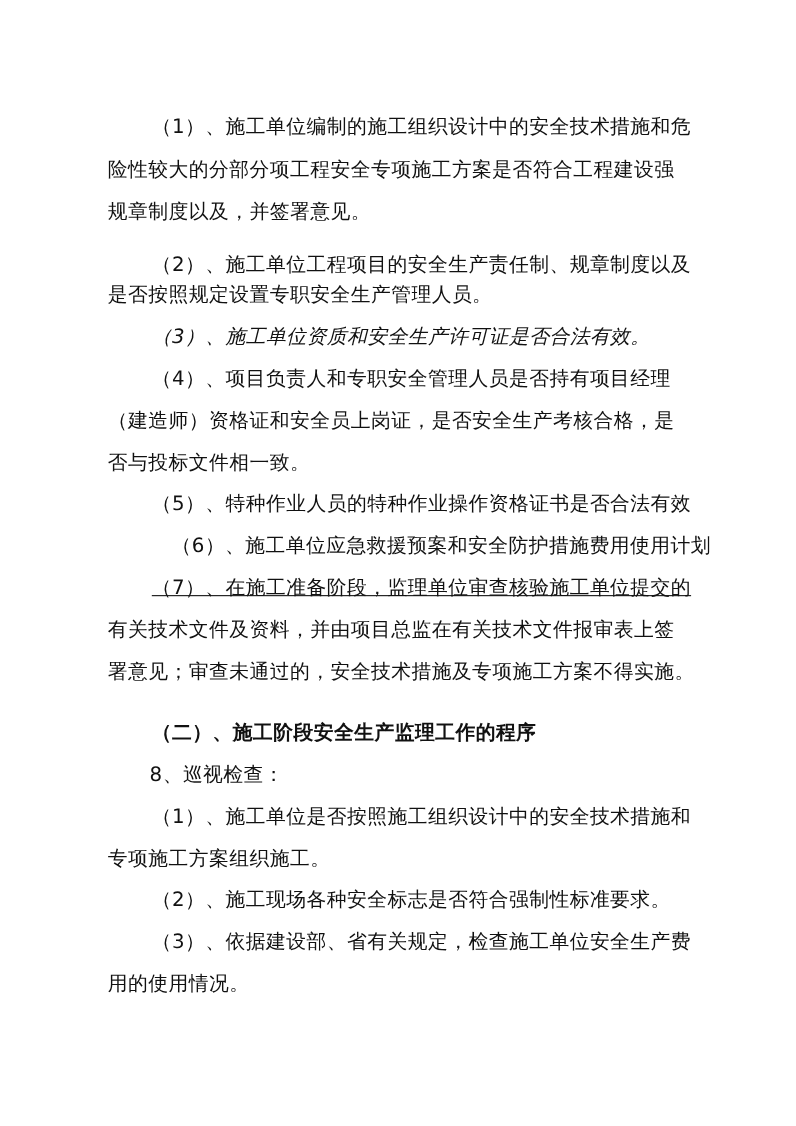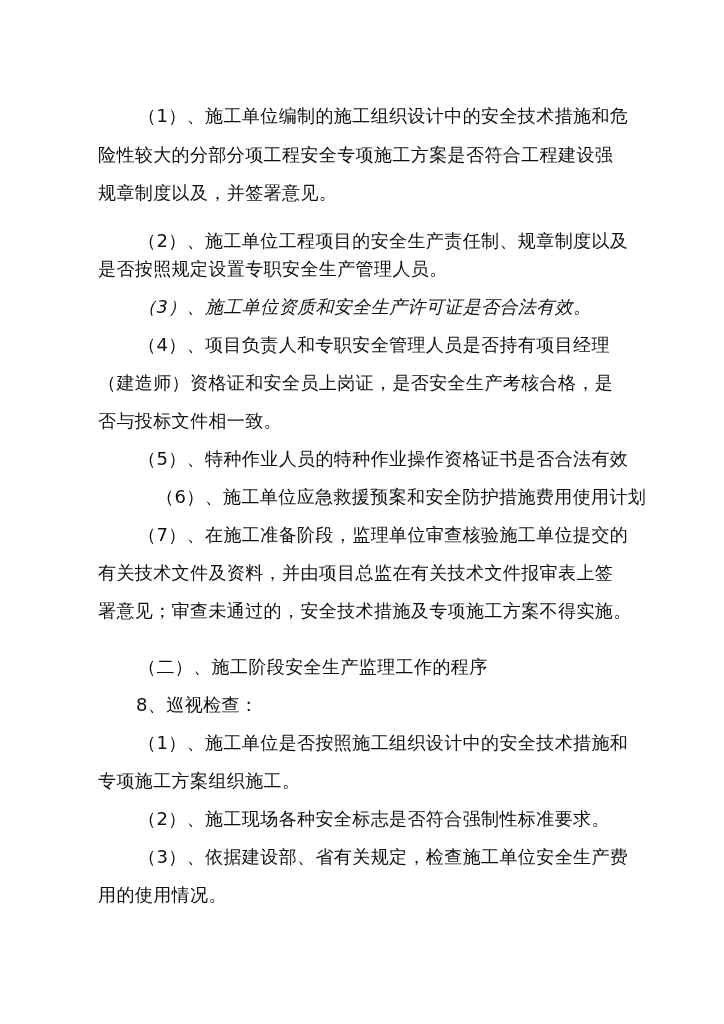--- a/index.html
+++ b/index.html
@@ -17,24 +17,24 @@
       <div class="line" style="left: 98px; top: 143px;">险性较大的分部分项工程安全专项施工方案是否符合工程建设强</div>
       <div class="line" style="left: 98px; top: 181px;">规章制度以及，并签署意见。</div>
       <div class="line" style="left: 138px; top: 219px; margin-top: 10px;">（2）、施工单位工程项目的安全生产责任制、规章制度以及</div>
       <div class="line" style="left: 98px; top: 257px;">是否按照规定设置专职安全生产管理人员。</div>
       <div class="line" style="left: 138px; top: 295px; font-style: italic;">（3）、施工单位资质和安全生产许可证是否合法有效。</div>
       <div class="line" style="left: 138px; top: 333px;">（4）、项目负责人和专职安全管理人员是否持有项目经理</div>
       <div class="line" style="left: 98px; top: 371px;">（建造师）资格证和安全员上岗证，是否安全生产考核合格，是</div>
       <div class="line" style="left: 98px; top: 409px;">否与投标文件相一致。</div>
       <div class="line" style="left: 138px; top: 447px;">（5）、特种作业人员的特种作业操作资格证书是否合法有效</div>
       <div class="line" style="left: 138px; top: 485px; margin-left: 18px;">（6）、施工单位应急救援预案和安全防护措施费用使用计划</div>
-      <div class="line" style="left: 138px; top: 523px;">（7）、在施工准备阶段，监理单位审查核验施工单位提交的</div>
+      <div class="line" style="left: 138px; top: 523px; text-decoration: underline;">（7）、在施工准备阶段，监理单位审查核验施工单位提交的</div>
       <div class="line" style="left: 98px; top: 561px;">有关技术文件及资料，并由项目总监在有关技术文件报审表上签</div>
       <div class="line" style="left: 98px; top: 599px;">署意见；审查未通过的，安全技术措施及专项施工方案不得实施。</div>
-      <div class="line" style="left: 138px; top: 655px;">（二）、施工阶段安全生产监理工作的程序</div>
+      <div class="line" style="left: 138px; top: 655px; font-weight: bold;">（二）、施工阶段安全生产监理工作的程序</div>
       <div class="line" style="left: 136px; top: 693px;">8、巡视检查：</div>
       <div class="line" style="left: 138px; top: 731px;">（1）、施工单位是否按照施工组织设计中的安全技术措施和</div>
       <div class="line" style="left: 98px; top: 769px;">专项施工方案组织施工。</div>
       <div class="line" style="left: 138px; top: 807px;">（2）、施工现场各种安全标志是否符合强制性标准要求。</div>
       <div class="line" style="left: 138px; top: 845px;">（3）、依据建设部、省有关规定，检查施工单位安全生产费</div>
       <div class="line" style="left: 98px; top: 883px;">用的使用情况。</div>
     </div>
 </div>
 
 </body></html>

